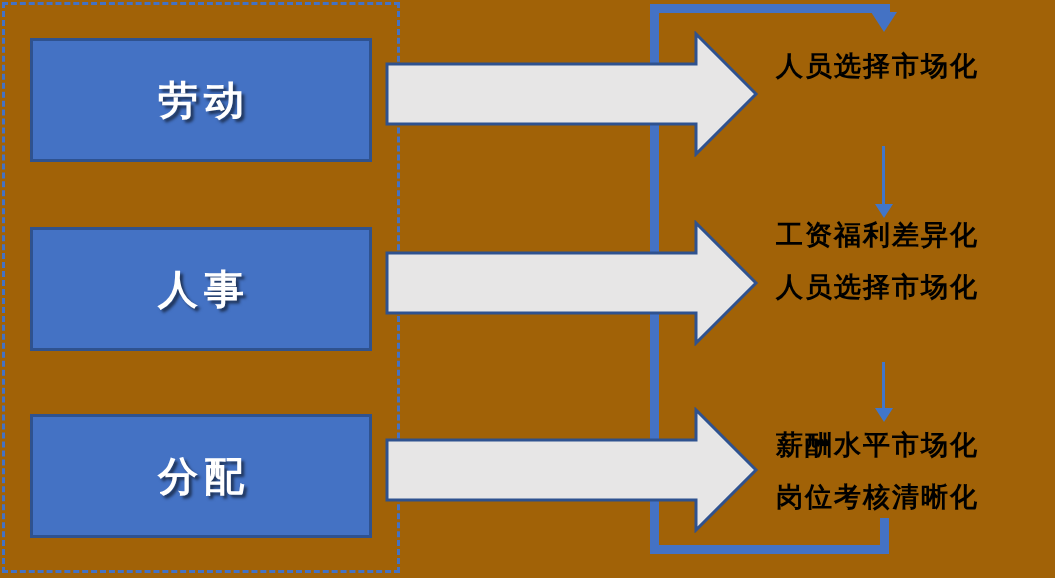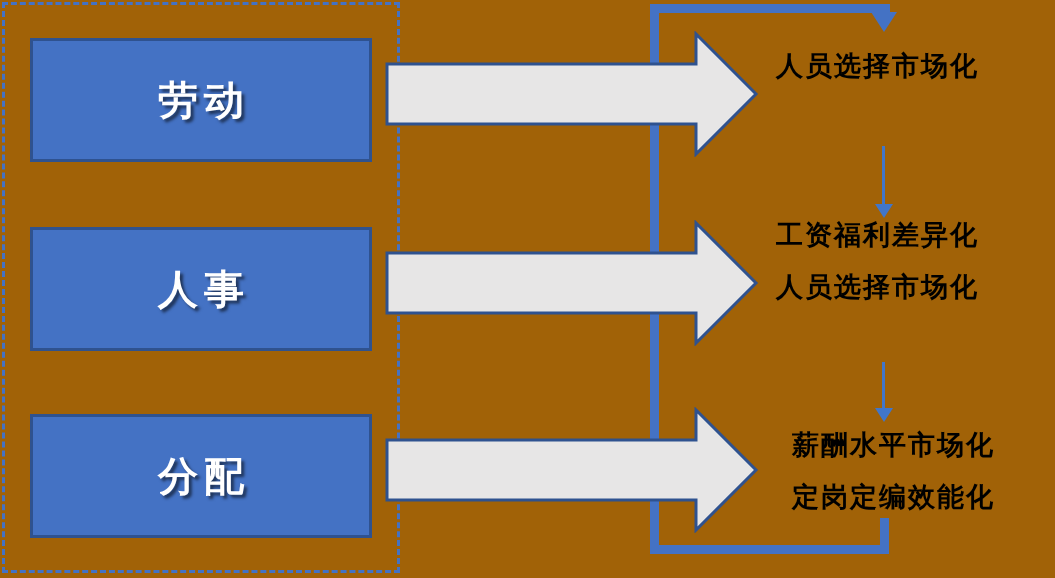--- a/index.html
+++ b/index.html
@@ -88,21 +88,21 @@
     left: 776px;
     color: #000000;
     font-size: 27px;
     font-weight: bold;
     line-height: 52px;
     letter-spacing: 2px;
     white-space: nowrap;
   }
   #group1 { top: 40px; }
   #group2 { top: 209px; }
-  #group3 { top: 419px; margin-left: 16px; }
+  #group3 { top: 419px; }
 </style>
 </head>
 <body>
 
 <div class="canvas">
 
   <div class="abs frame"></div>
 
   <div class="abs loop-seg" id="loop-left"></div>
   <div class="abs loop-seg" id="loop-top"></div>
@@ -137,16 +137,16 @@
 
   <div class="abs outcome-group" id="group1">
     <div>人员选择市场化</div>
   </div>
   <div class="abs outcome-group" id="group2">
     <div>工资福利差异化</div>
     <div>人员选择市场化</div>
   </div>
   <div class="abs outcome-group" id="group3">
     <div>薪酬水平市场化</div>
-    <div>定岗定编效能化</div>
+    <div>岗位考核清晰化</div>
   </div>
 
 </div>
 
 </body></html>

